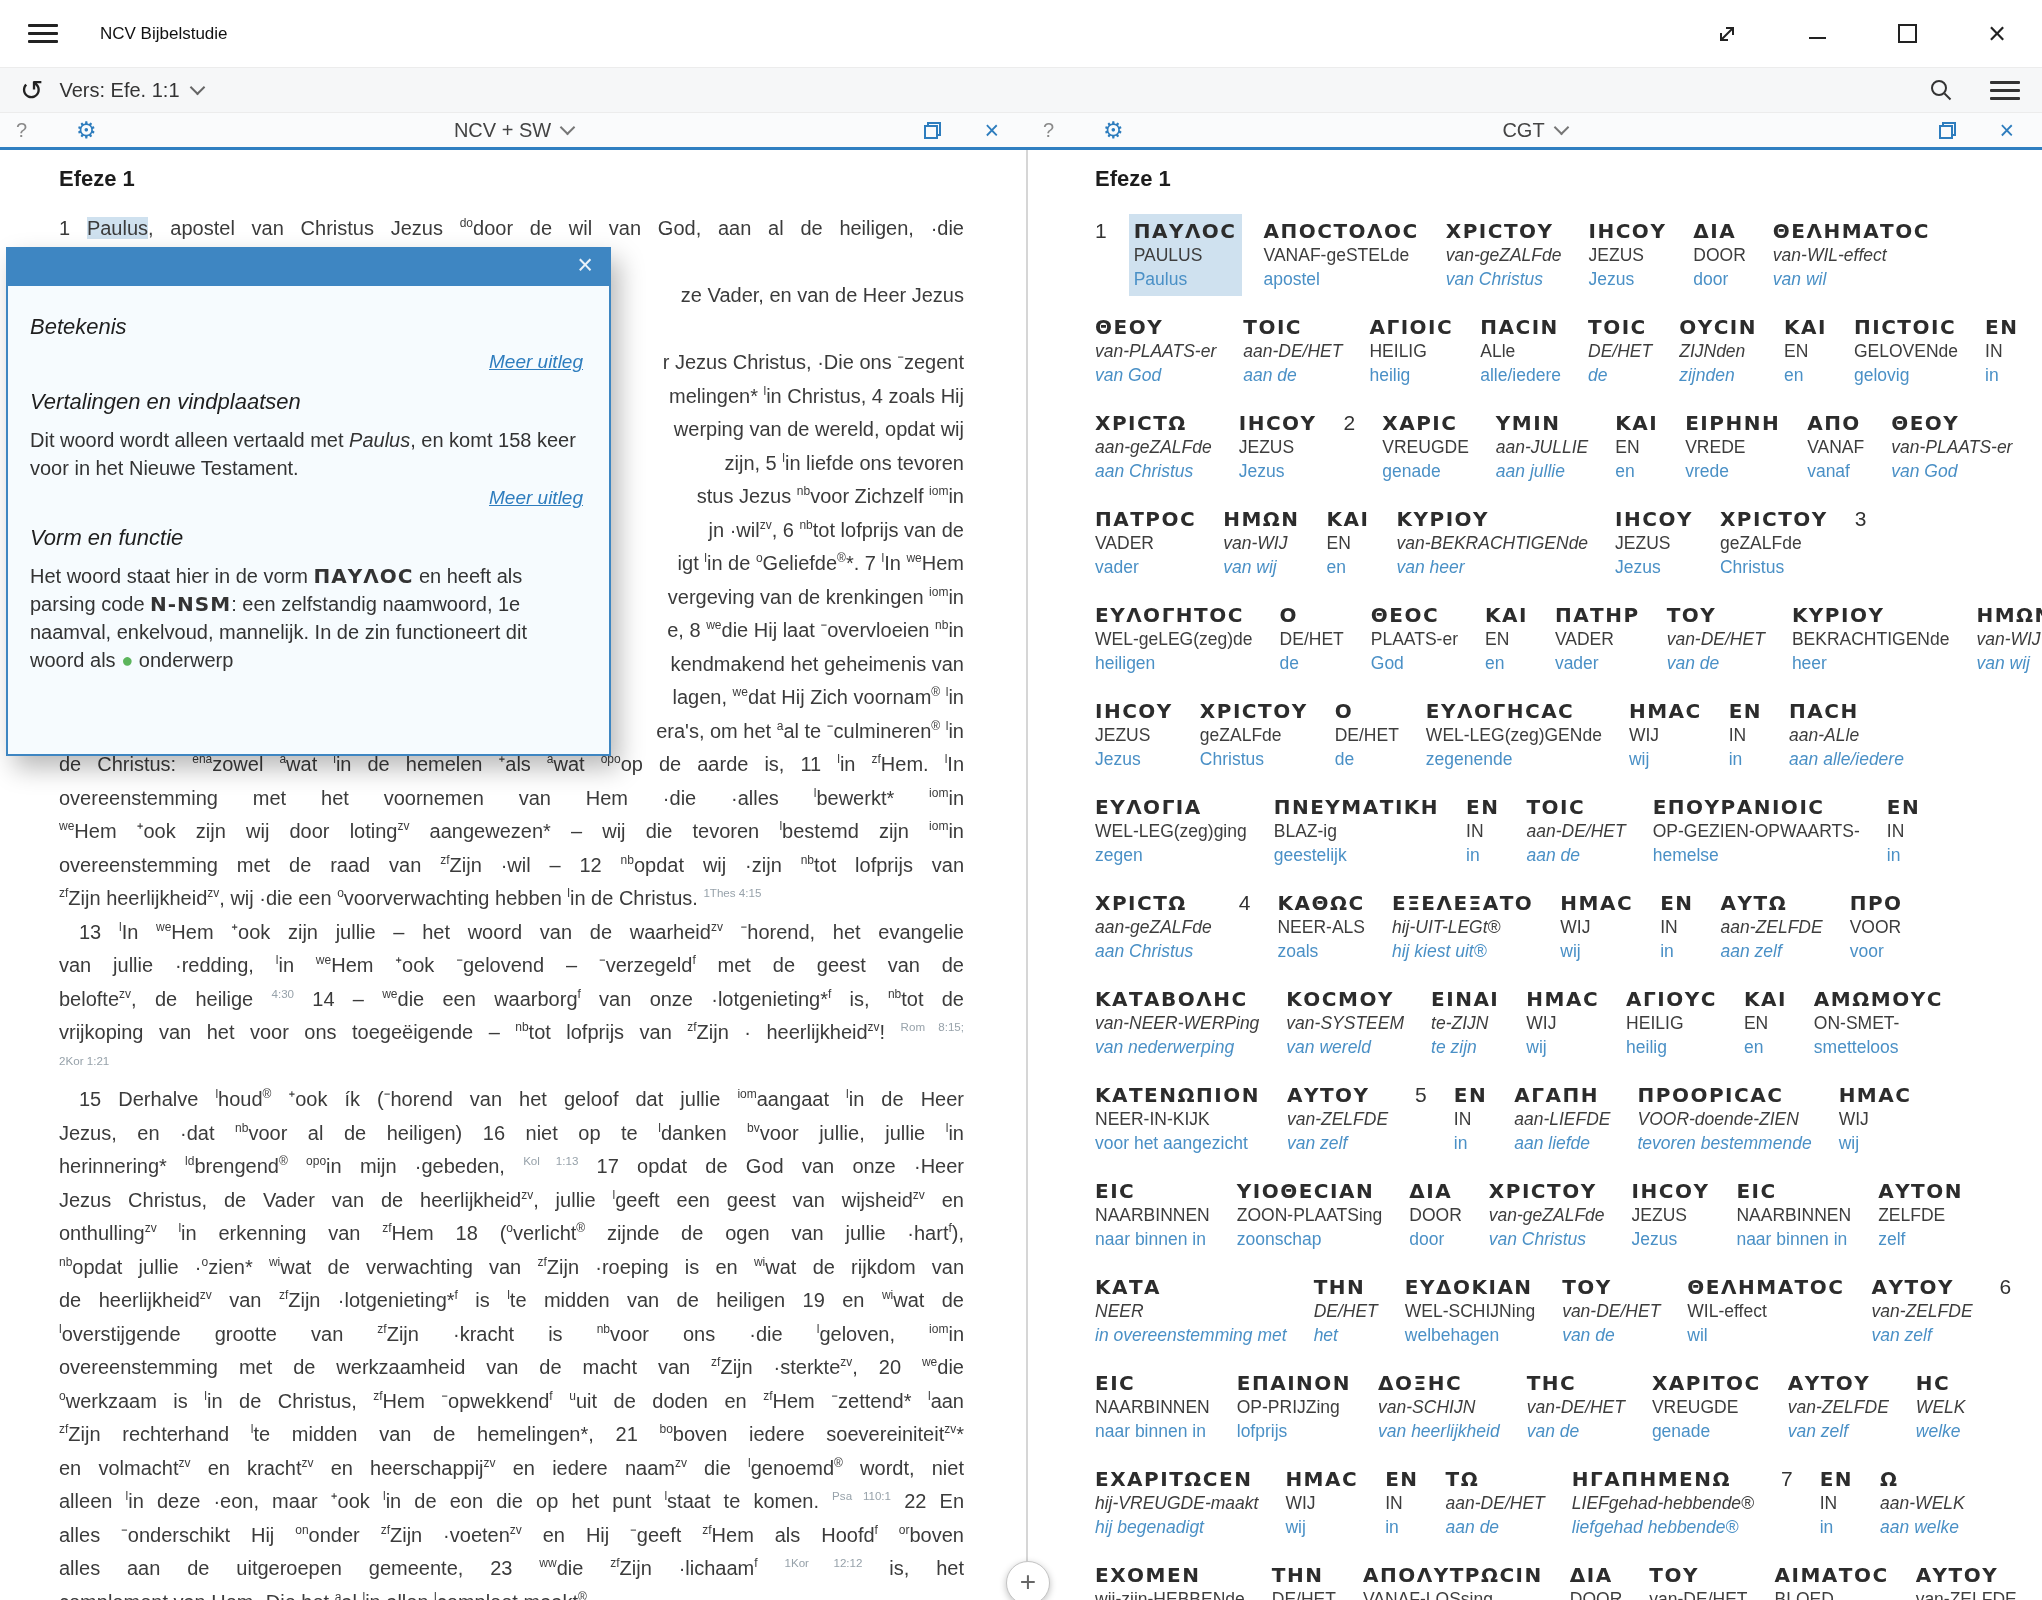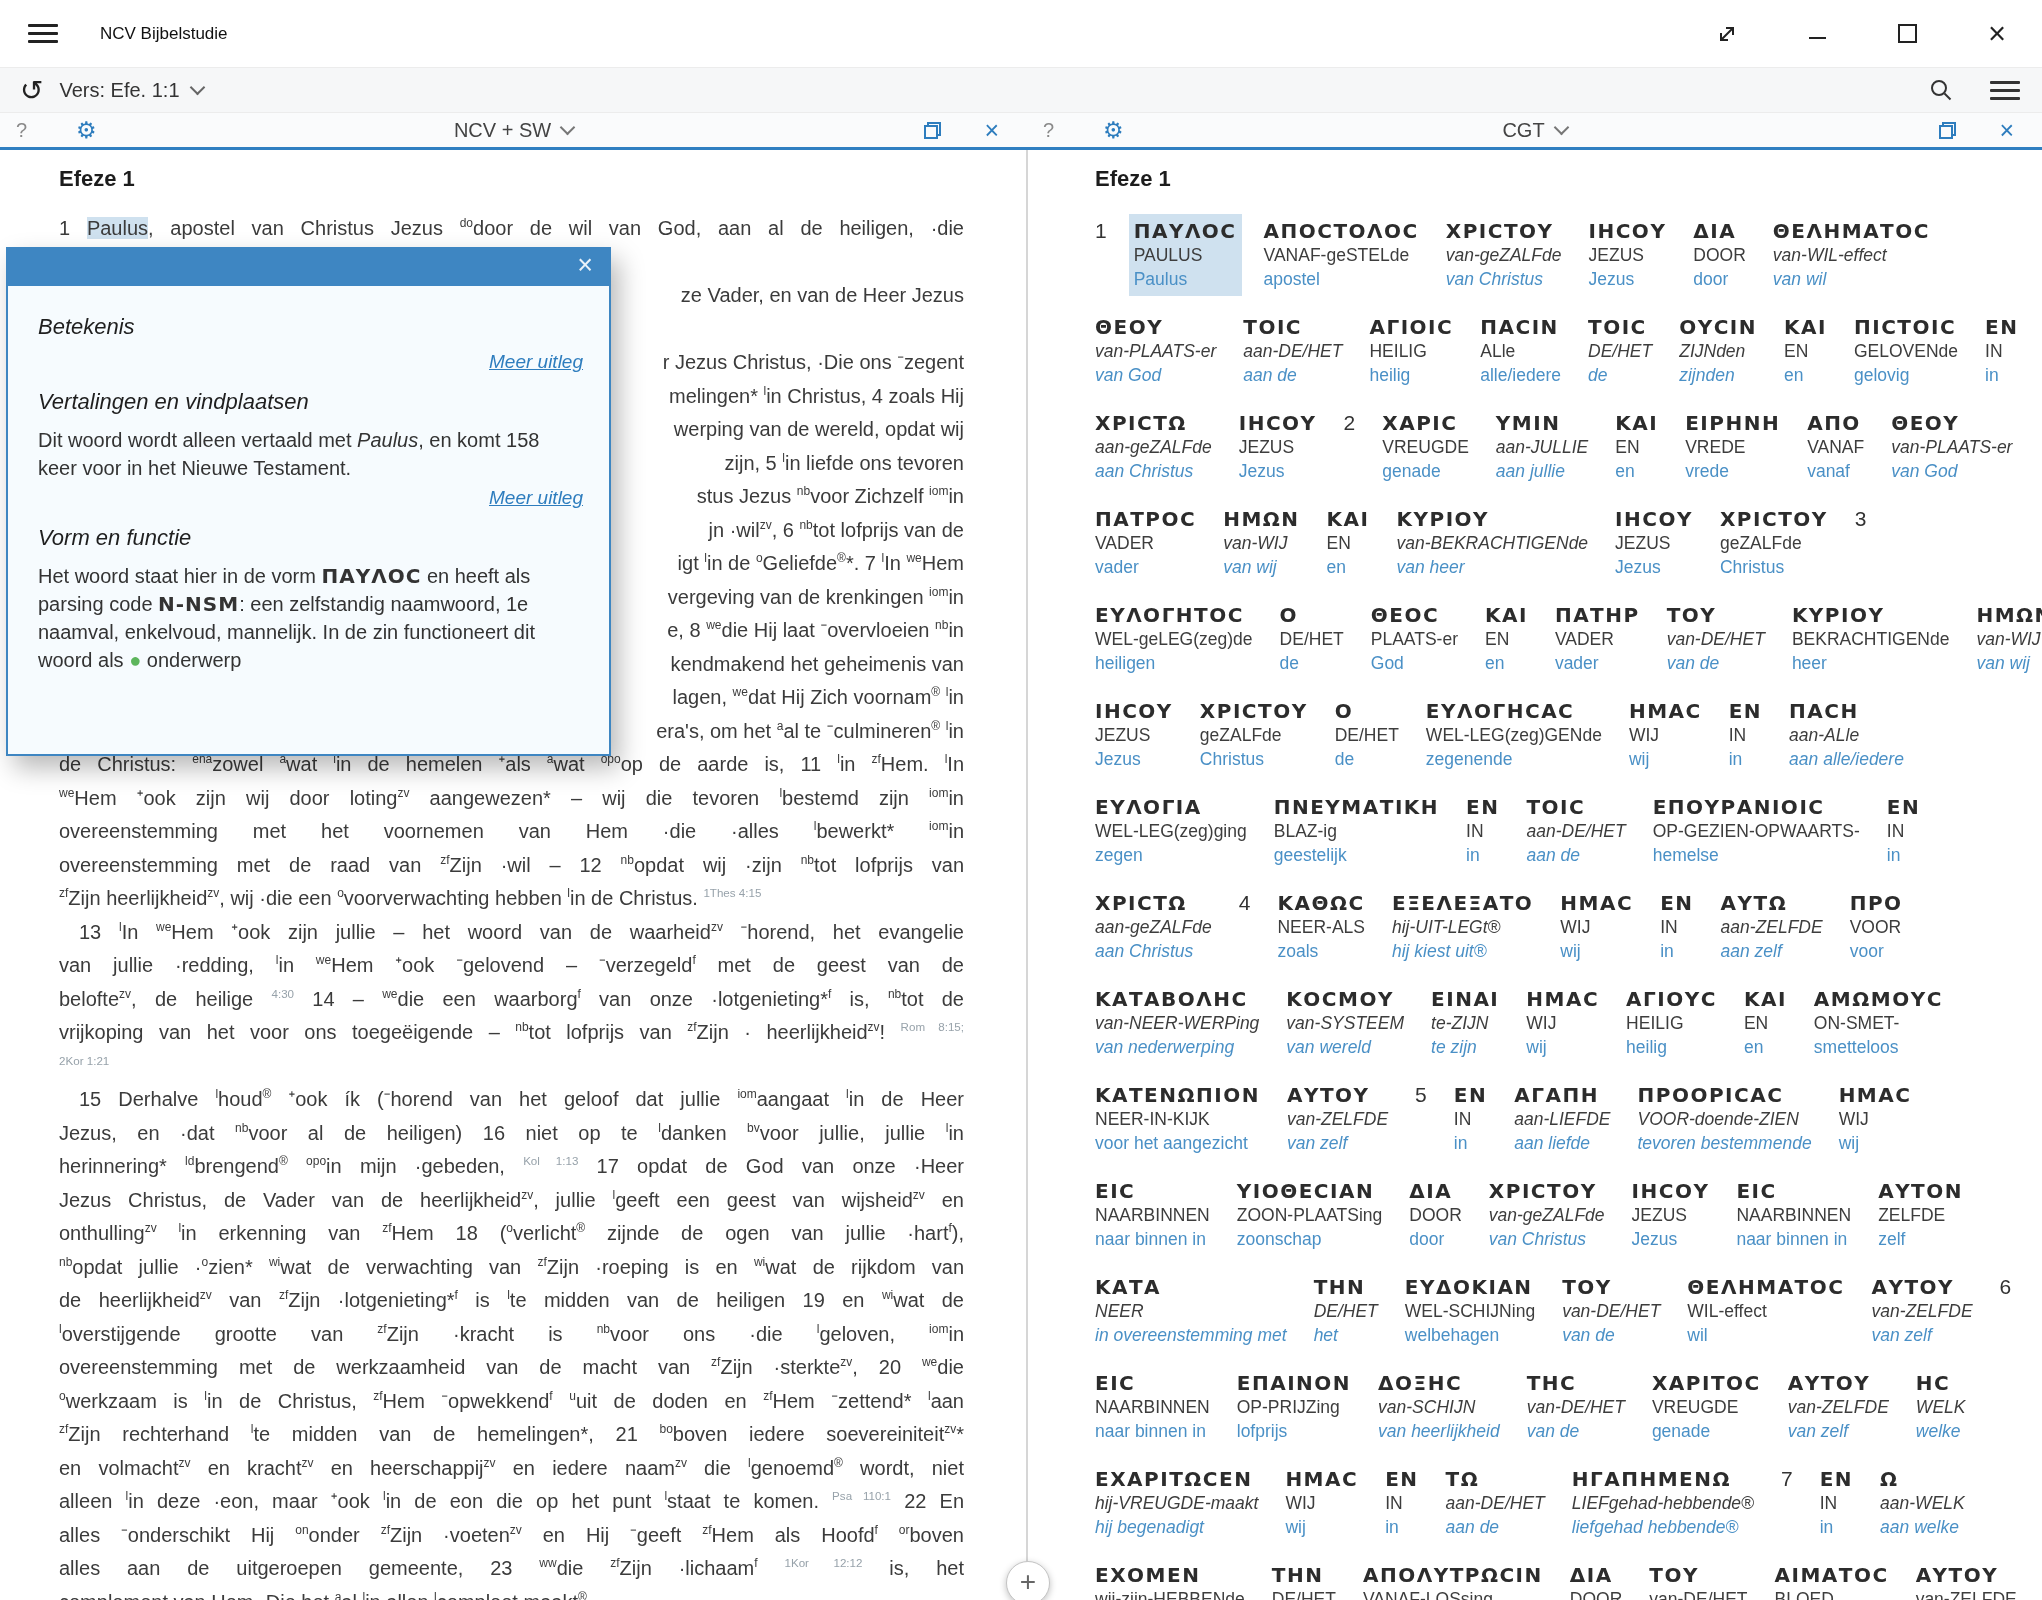--- a/index.html
+++ b/index.html
@@ -79,21 +79,21 @@
   
   .fab{position:absolute;left:1006px;top:1561px;width:42px;height:42px;border-radius:50%;
        background:#fff;border:1px solid #c4c4c4;box-shadow:0 2px 7px rgba(0,0,0,.25);
        color:#666;font-size:28px;text-align:center;line-height:40px;z-index:9;cursor:pointer}
 
   
   .popup{position:absolute;left:6px;top:247px;width:601px;height:505px;background:#f6fbfe;
          border:2px solid #3e86c2;box-shadow:8px 12px 24px rgba(0,0,0,.28);z-index:8;overflow:hidden}
   .popup-hd{height:37px;background:#3e86c2;position:relative}
   .popup-x{position:absolute;right:16px;top:1px;color:#eaf3fa;font-size:27px;cursor:pointer}
-  .popup-bd{padding:12px 26px 0 30px;color:#333}
+  .popup-bd{padding:12px 26px 0 22px;color:#333}
   .psec-h{font-style:italic;font-size:22px;color:#1f1f1f;margin:16px 0 11px;font-weight:normal}
   .psec-p{font-size:20px;line-height:28px;margin:0}
   .psec-p b{font-family:"DejaVu Sans","Liberation Sans",sans-serif;letter-spacing:1px}
   .psec-link{text-align:right;margin:5px 0 2px}
   .psec-link a{color:#2e7dbe;font-style:italic;font-size:19px}
   .gdot{color:#5cb55c}
 </style>
 </head>
 <body>
 
@@ -189,22 +189,22 @@
     <div class="tline r">zijn, 5 <sup>l</sup>in liefde ons tevoren</div>
     <div class="tline r">stus Jezus <sup>nb</sup>voor Zichzelf <sup>iom</sup>in</div>
     <div class="tline r">jn ·wil<sup>zv</sup>, 6 <sup>nb</sup>tot lofprijs van de</div>
     <div class="tline r">igt <sup>l</sup>in de <sup>o</sup>Geliefde<sup>®</sup>*. 7 <sup>l</sup>In <sup>we</sup>Hem</div>
     <div class="tline r">vergeving van de krenkingen <sup>iom</sup>in</div>
     <div class="tline r">e, 8 <sup>we</sup>die Hij laat ⁻overvloeien <sup>nb</sup>in</div>
     <div class="tline r">kendmakend het geheimenis van</div>
     <div class="tline r">lagen, <sup>we</sup>dat Hij Zich voornam<sup>®</sup> <sup>l</sup>in</div>
     <div class="tline r">era's, om het <sup>a</sup>al te ⁻culmineren<sup>®</sup> <sup>l</sup>in</div>
     <div class="tline j">de Christus: <sup>ena</sup>zowel <sup>a</sup>wat <sup>l</sup>in de hemelen ⁺als <sup>a</sup>wat <sup>opo</sup>op de aarde is, 11 <sup>l</sup>in <sup>zf</sup>Hem. <sup>l</sup>In</div>
+    <div class="tline j">overeenstemming met het voornemen van Hem ·die ·alles <sup>l</sup>bewerkt* <sup>iom</sup>in</div>
     <div class="tline j"><sup>we</sup>Hem ⁺ook zijn wij door loting<sup>zv</sup> aangewezen* – wij die tevoren <sup>l</sup>bestemd zijn <sup>iom</sup>in</div>
-    <div class="tline j">overeenstemming met het voornemen van Hem ·die ·alles <sup>l</sup>bewerkt* <sup>iom</sup>in</div>
     <div class="tline j">overeenstemming met de raad van <sup>zf</sup>Zijn ·wil – 12 <sup>nb</sup>opdat wij ·zijn <sup>nb</sup>tot lofprijs van</div>
     <div class="tline l"><sup>zf</sup>Zijn heerlijkheid<sup>zv</sup>, wij ·die een <sup>o</sup>voorverwachting hebben <sup>l</sup>in de Christus. <sup class="ref">1Thes 4:15</sup></div>
     <div class="tline j">  13 <sup>l</sup>In <sup>we</sup>Hem ⁺ook zijn jullie – het woord van de waarheid<sup>zv</sup> ⁻horend, het evangelie</div>
     <div class="tline j">van jullie ·redding, <sup>l</sup>in <sup>we</sup>Hem ⁺ook ⁻gelovend – ⁻verzegeld<sup>f</sup> met de geest van de</div>
     <div class="tline j">belofte<sup>zv</sup>, de heilige <sup class="ref">4:30</sup> 14 – <sup>we</sup>die een waarborg<sup>f</sup> van onze ·lotgenieting*<sup>f</sup> is, <sup>nb</sup>tot de</div>
     <div class="tline j">vrijkoping van het voor ons toegeëigende – <sup>nb</sup>tot lofprijs van <sup>zf</sup>Zijn · heerlijkheid<sup>zv</sup>! <sup class="ref">Rom 8:15;</sup></div>
     <div class="tline l"><sup class="ref">2Kor 1:21</sup></div>
     <div class="tline j">  15 Derhalve <sup>l</sup>houd<sup>®</sup> ⁺ook ík (⁻horend van het geloof dat jullie <sup>iom</sup>aangaat <sup>l</sup>in de Heer</div>
     <div class="tline j">Jezus, en ·dat <sup>nb</sup>voor al de heiligen) 16 niet op te <sup>l</sup>danken <sup>bv</sup>voor jullie, jullie <sup>l</sup>in</div>
     <div class="tline j">herinnering* <sup>ld</sup>brengend<sup>®</sup> <sup>opo</sup>in mijn ·gebeden, <sup class="ref">Kol 1:13</sup> 17 opdat de God van onze ·Heer</div>

